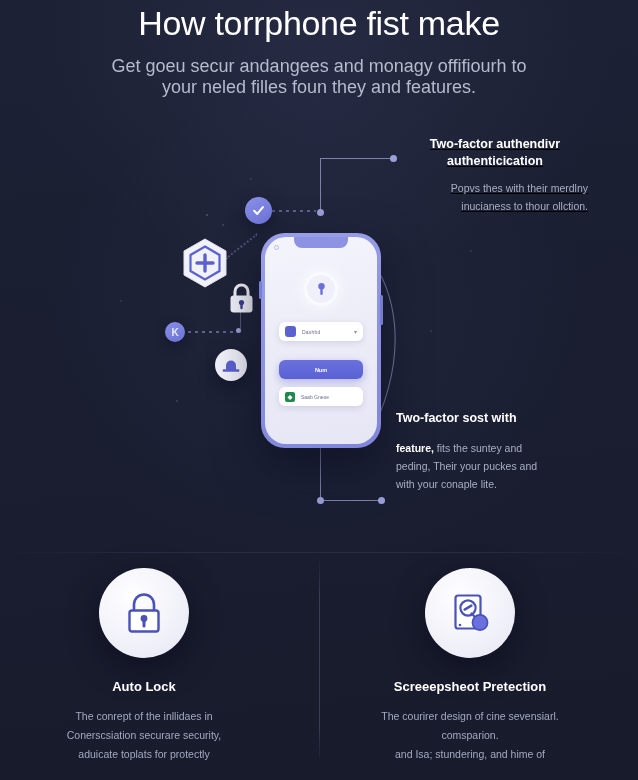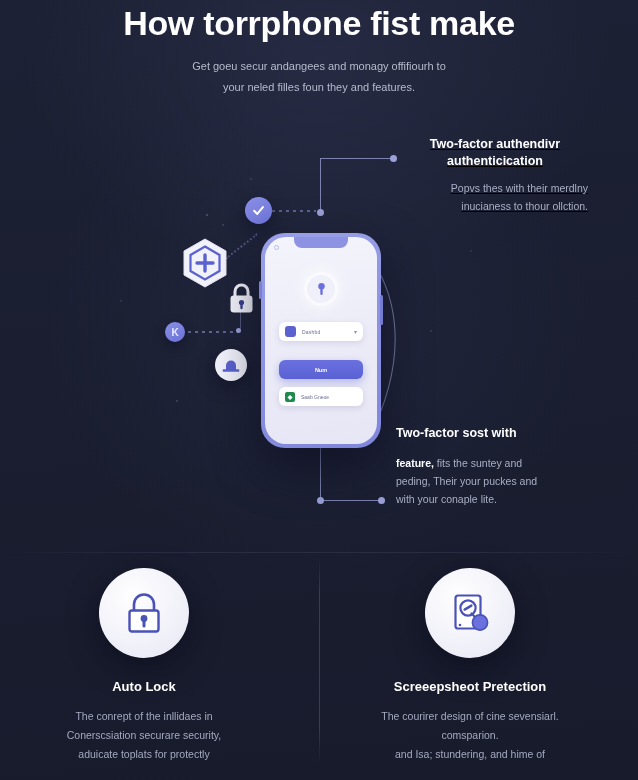--- a/index.html
+++ b/index.html
@@ -20,28 +20,28 @@
   }
 
   
   .particle { position: absolute; border-radius: 50%; background: #8e93c4; }
 
   
   .header { position: absolute; top: 0; left: 0; width: 638px; text-align: center; padding-top: 4px; }
   .title {
     color: #ffffff;
     font-size: 34px;
-    font-weight: bold;
+    font-weight: normal;
     line-height: 39px;
     letter-spacing: -.3px;
   }
   .subtitle {
     margin-top: 13px;
     color: #b6bacd;
-    font-size: 11px;
+    font-size: 18px;
     line-height: 21px;
     font-weight: 400;
   }
 
   
   .conn-line { position: absolute; background: #7c81ad; }
   .conn-dot {
     position: absolute; width: 7px; height: 7px; border-radius: 50%;
     background: #9aa0d8;
   }
@@ -169,21 +169,21 @@
   .callout { position: absolute; width: 186px; }
   .callout-title {
     color: #ffffff; font-size: 12.5px; font-weight: bold; line-height: 17px;
   }
   .callout-body {
     margin-top: 9px; color: #a9aec4; font-size: 10.5px; line-height: 18px;
   }
   .callout-body b { color: #ffffff; }
   .callout.top { left: 402px; top: 136px; text-align: center; text-decoration: underline; }
   .callout.top .callout-body { text-align: right; }
-  .callout.bottom { left: 396px; top: 425px; width: 196px; }
+  .callout.bottom { left: 396px; top: 410px; width: 196px; }
 
   
   .hdivider {
     position: absolute; left: 0; top: 552px; width: 638px; height: 1px;
     background: linear-gradient(to right, rgba(120,126,170,0) 0%, rgba(120,126,170,.16) 25%, rgba(120,126,170,.16) 75%, rgba(120,126,170,0) 100%);
   }
   .vdivider {
     position: absolute; left: 319px; top: 558px; width: 1px; height: 205px;
     background: linear-gradient(to bottom, rgba(130,136,180,0) 0%, rgba(130,136,180,.30) 18%, rgba(130,136,180,.30) 82%, rgba(130,136,180,0) 100%);
   }

